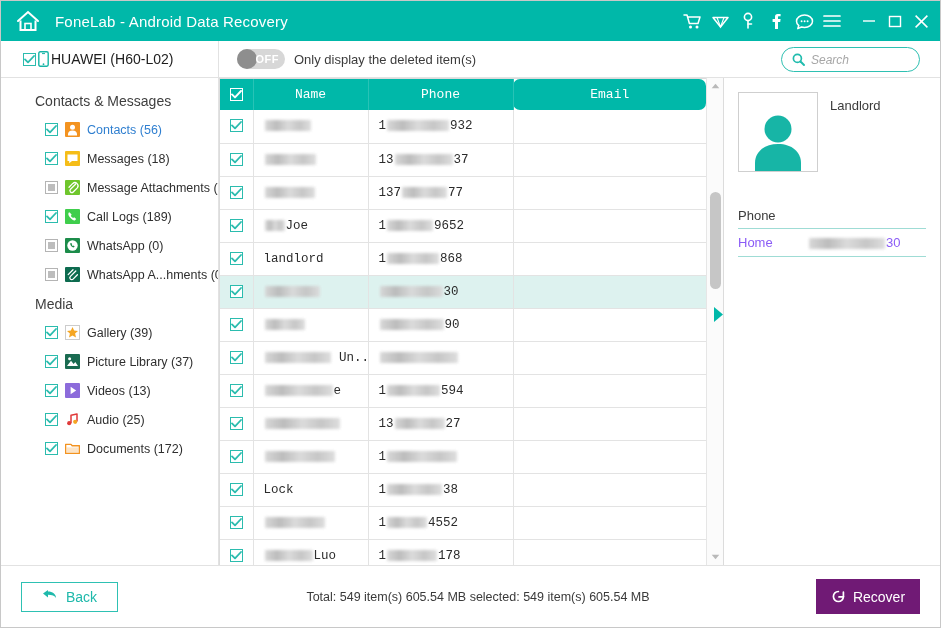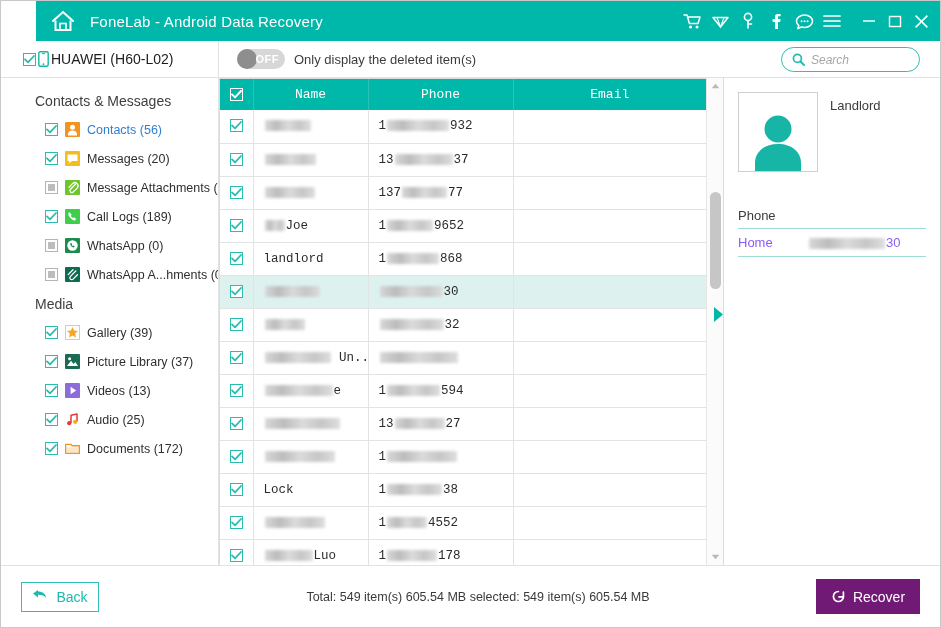--- a/index.html
+++ b/index.html
@@ -17,21 +17,20 @@
     display: flex; flex-direction: column;
   }
 
   
   .titlebar {
     height: 40px; flex: 0 0 40px;
     background: #00b8a9;
     display: flex; align-items: center;
     color: #fff;
     position: relative;
-    margin-left: 35px;
   }
   .home-icon {
     width: 42px; height: 40px;
     display: flex; align-items: center; justify-content: center;
     margin-left: 6px;
   }
   .app-title {
     font-size: 15px; color: #ffffff;
     margin-left: 6px; letter-spacing: .2px;
   }
@@ -158,21 +157,21 @@
     overflow: hidden;
   }
   table { width: 100%; border-collapse: collapse; table-layout: fixed; font-family: Liberation Mono, monospace; }
   thead th {
     background: #00b8a9; color: #fff;
     font-size: 13px; font-weight: normal;
     height: 31px;
     border-right: 1px solid #28c3b6;
     text-align: center;
   }
-  thead th:last-child { border-right: none; }
+  thead th:last-child { border-right: none; border-radius: 7px; }
   th.c-check { width: 33px; }
   th.c-name  { width: 115px; }
   th.c-phone { width: 145px; }
   tbody td {
     height: 33px;
     border-bottom: 1px solid #e3e3e3;
     border-right: 1px solid #e3e3e3;
     font-size: 12.5px; color: #2b2b2b;
     padding: 0 10px;
     white-space: nowrap; overflow: hidden;
@@ -245,21 +244,21 @@
 
   
   .footer {
     height: 62px; flex: 0 0 62px;
     border-top: 1px solid #e2e2e2;
     display: flex; align-items: center;
     position: relative; background: #fff;
   }
   .back-btn {
     margin-left: 20px;
-    width: 78px; height: 30px;
+    width: 97px; height: 30px;
     border: 1px solid #2ec1b3; background: #fff;
     display: flex; align-items: center; justify-content: center; gap: 9px;
     color: #1fb9ab; font-size: 14px;
     cursor: pointer;
   }
   .status {
     position: absolute; left: 0; right: 0;
     text-align: center;
     font-size: 12.5px; color: #3a3a3a;
     pointer-events: none;
@@ -408,21 +407,21 @@
             <svg width="11" height="9" viewBox="0 0 11 9">
               <path d="M1 4.4 L4 7.4 L10 1" fill="none" stroke="#2bbcae" stroke-width="1.8" stroke-linecap="round" stroke-linejoin="round"></path>
             </svg>
           </span>
           <span class="ico">
             <svg width="15" height="15" viewBox="0 0 15 15">
               <rect width="15" height="15" rx="1" fill="#f5bd18"></rect>
               <path d="M2.5 3.5 H12.5 V10 H7 L4.2 12.2 V10 H2.5 Z" fill="#fff"></path>
             </svg>
           </span>
-          <span class="side-label">Messages (20)</span>
+          <span class="side-label">Messages (18)</span>
         </div>
         <div class="side-item">
           <span class="cb dim"></span>
           <span class="ico">
             <svg width="15" height="15" viewBox="0 0 15 15">
               <rect width="15" height="15" rx="1" fill="#6fc62c"></rect>
               <path d="M10.5 4.3 L5.5 9.3 A1.9 1.9 0 0 0 8.2 12 L12.3 7.9 A3.2 3.2 0 0 0 7.8 3.4 L4 7.2" fill="none" stroke="#fff" stroke-width="1.3" stroke-linecap="round"></path>
             </svg>
           </span>
           <span class="side-label">Message Attachments (0)</span>
@@ -617,21 +616,21 @@
                   <td><span></span><span class="blur" style="width:63px;"></span><span>30</span></td>
                   <td></td>
                 </tr>
                 <tr class="">
                   <td class="c-check"><span class="cb" style="display:inline-flex;vertical-align:middle;">
                       <svg width="11" height="9" viewBox="0 0 11 9">
                         <path d="M1 4.4 L4 7.4 L10 1" fill="none" stroke="#2bbcae" stroke-width="1.8" stroke-linecap="round" stroke-linejoin="round"></path>
                       </svg>
                     </span></td>
                   <td><span class="blur" style="width:40px;"></span><span></span></td>
-                  <td><span></span><span class="blur" style="width:64px;"></span><span>32</span></td>
+                  <td><span></span><span class="blur" style="width:64px;"></span><span>90</span></td>
                   <td></td>
                 </tr>
                 <tr class="">
                   <td class="c-check"><span class="cb" style="display:inline-flex;vertical-align:middle;">
                       <svg width="11" height="9" viewBox="0 0 11 9">
                         <path d="M1 4.4 L4 7.4 L10 1" fill="none" stroke="#2bbcae" stroke-width="1.8" stroke-linecap="round" stroke-linejoin="round"></path>
                       </svg>
                     </span></td>
                   <td><span class="blur" style="width:66px;"></span><span> Un...</span></td>
                   <td><span></span><span class="blur" style="width:78px;"></span><span></span></td>

